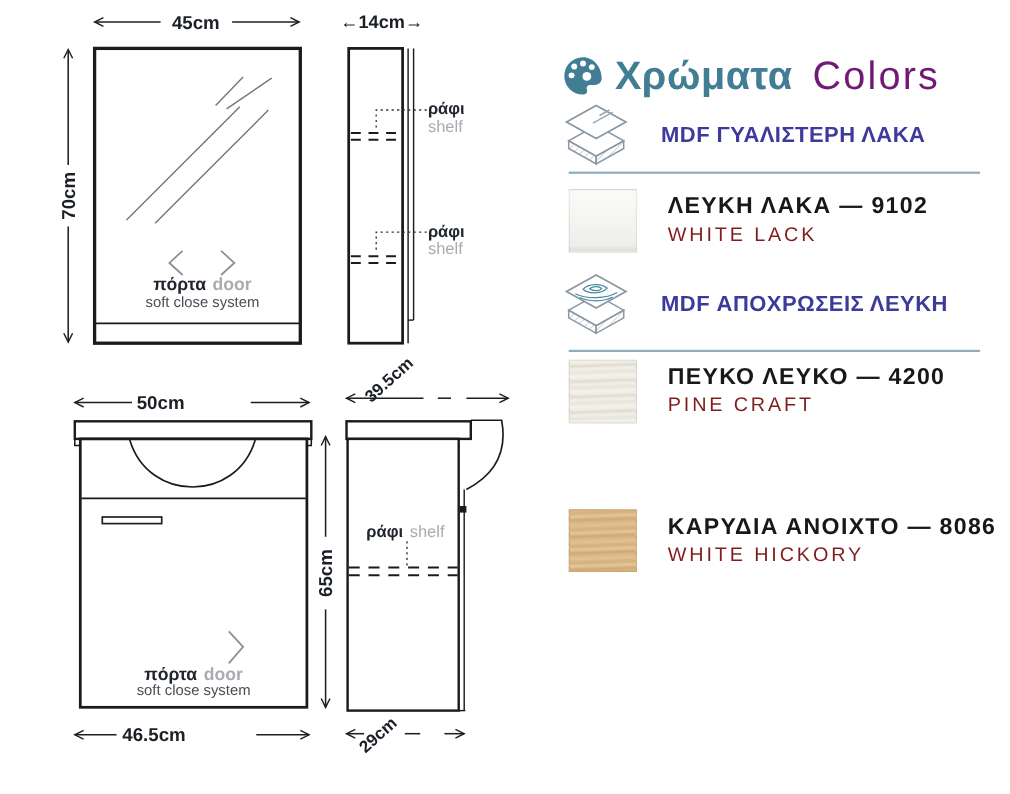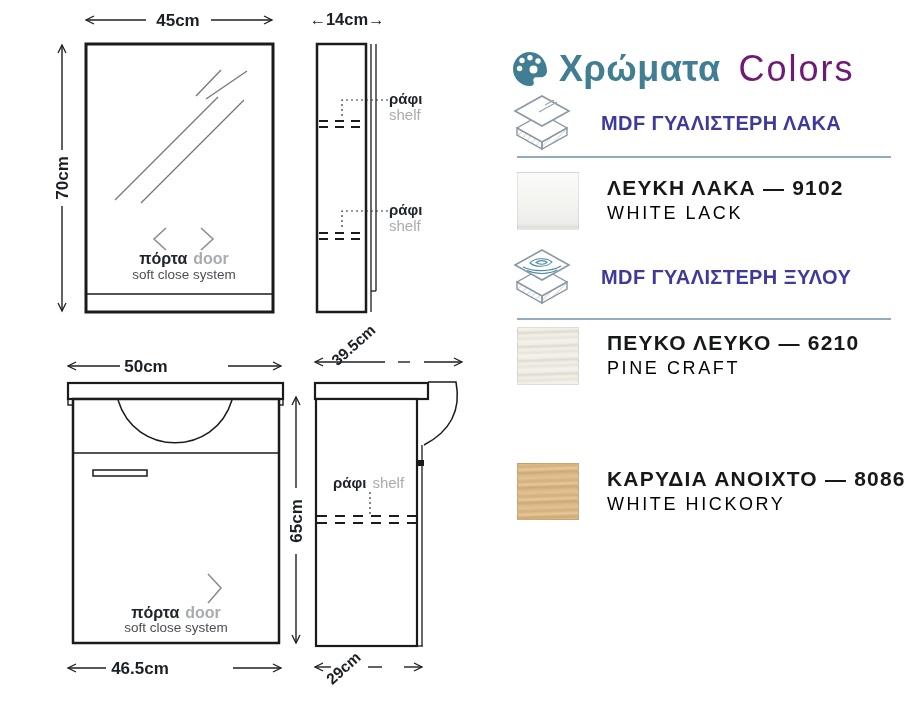--- a/index.html
+++ b/index.html
@@ -12,21 +12,21 @@
   .colors-header{left:511px;top:48px;display:flex;align-items:center;gap:10px;}
   .colors-title-greek{font-size:36px;font-weight:bold;color:#417E93;letter-spacing:.5px;}
   .colors-title-latin{font-size:36px;font-weight:300;color:#701a75;letter-spacing:2px;margin-left:8px;}
   .material-row{display:flex;align-items:center;gap:28px;}
   .material-label{font-size:20px;font-weight:bold;color:#3E3A9C;letter-spacing:.4px;}
   .sep{left:517px;width:374px;height:2px;background:#8FADBF;}
   .finish{left:517px;display:flex;gap:28px;}
   .swatch{width:60px;flex:0 0 60px;border:1px solid rgba(0,0,0,.08);}
   .fin-text{padding-top:4px;}
   .fin-title{font-size:21px;font-weight:bold;color:#17181A;letter-spacing:1.2px;white-space:nowrap;}
-  .fin-sub{font-size:18px;color:#000000;letter-spacing:2.6px;margin-top:3px;white-space:nowrap;}
+  .fin-sub{font-size:18px;color:#7f1d1d;letter-spacing:2.6px;margin-top:3px;white-space:nowrap;}
   .sw-white-lack{background:linear-gradient(180deg,#fbfbf9 0%,#f4f4f1 50%,#ededeb 90%,#dededb 97%,#e9e9e6 100%);}
   .sw-pine-white{background:repeating-linear-gradient(178deg,#f4f2ec 0px,#efede5 3px,#dfdbcc 5px,#f2f0ea 8px,#e7e4d9 11px,#f4f2ec 14px);}
   .sw-grey-craft{background:repeating-linear-gradient(177deg,#9a8b70 0px,#887960 3px,#a89a80 6px,#6f6450 9px,#968769 12px,#7d7058 15px);}
   .sw-light-hickory{background:repeating-linear-gradient(178deg,#dfbe8e 0px,#d3b07c 3px,#e6c899 6px,#cfa974 9px,#dcba8a 12px,#e2c393 15px);}
 </style>
 </head>
 <body>
 
 <div class="page">
 
@@ -194,29 +194,29 @@
       <polygon points="6,36 6,43 31,57 31,50" fill="url(#hat2)" stroke="#8a98a3" stroke-width="1.4"></polygon>
       <polygon points="56,36 56,43 31,57 31,50" fill="url(#hat2)" stroke="#8a98a3" stroke-width="1.4"></polygon>
       <polygon points="31,4 58,19 31,34 4,19" fill="#fff" stroke="#8a98a3" stroke-width="1.6"></polygon>
       <g stroke="#4a8aa0" stroke-width="1.1" fill="none">
         <path d="M19,17 C24,11.5 36,11.5 41,16 C36,21.5 24,21.5 19,17 Z"></path>
         <path d="M25,16.5 C28,14 34,14 36,16.3 C34,18.8 28,18.8 25,16.5 Z"></path>
         <path d="M12,21 C22,26 40,26 50,20"></path>
         <path d="M16,24.5 C25,28.5 38,28.5 46,24"></path>
       </g>
     </svg>
-    <div class="material-label">MDF ΓΥΑΛΙΣΤΕΡΗ ΞΥΛΟΥ</div>
+    <div class="material-label">MDF ΑΠΟΧΡΩΣΕΙΣ ΛΕΥΚΗ</div>
   </div>
 
   <div class="abs sep" style="top:318px"></div>
 
   <div class="abs finish" style="top:327px">
     <div class="swatch sw-pine-white" style="height:56px"></div>
     <div class="fin-text">
-      <div class="fin-title">ΠΕΥΚΟ ΛΕΥΚΟ — 6210</div>
+      <div class="fin-title">ΠΕΥΚΟ ΛΕΥΚΟ — 4200</div>
       <div class="fin-sub">PINE CRAFT</div>
     </div>
   </div>
 
 
   <div class="abs finish" style="top:463px">
     <div class="swatch sw-light-hickory" style="height:55px"></div>
     <div class="fin-text">
       <div class="fin-title">ΚΑΡΥΔΙΑ ΑΝΟΙΧΤΟ — 8086</div>
       <div class="fin-sub">WHITE HICKORY</div>

